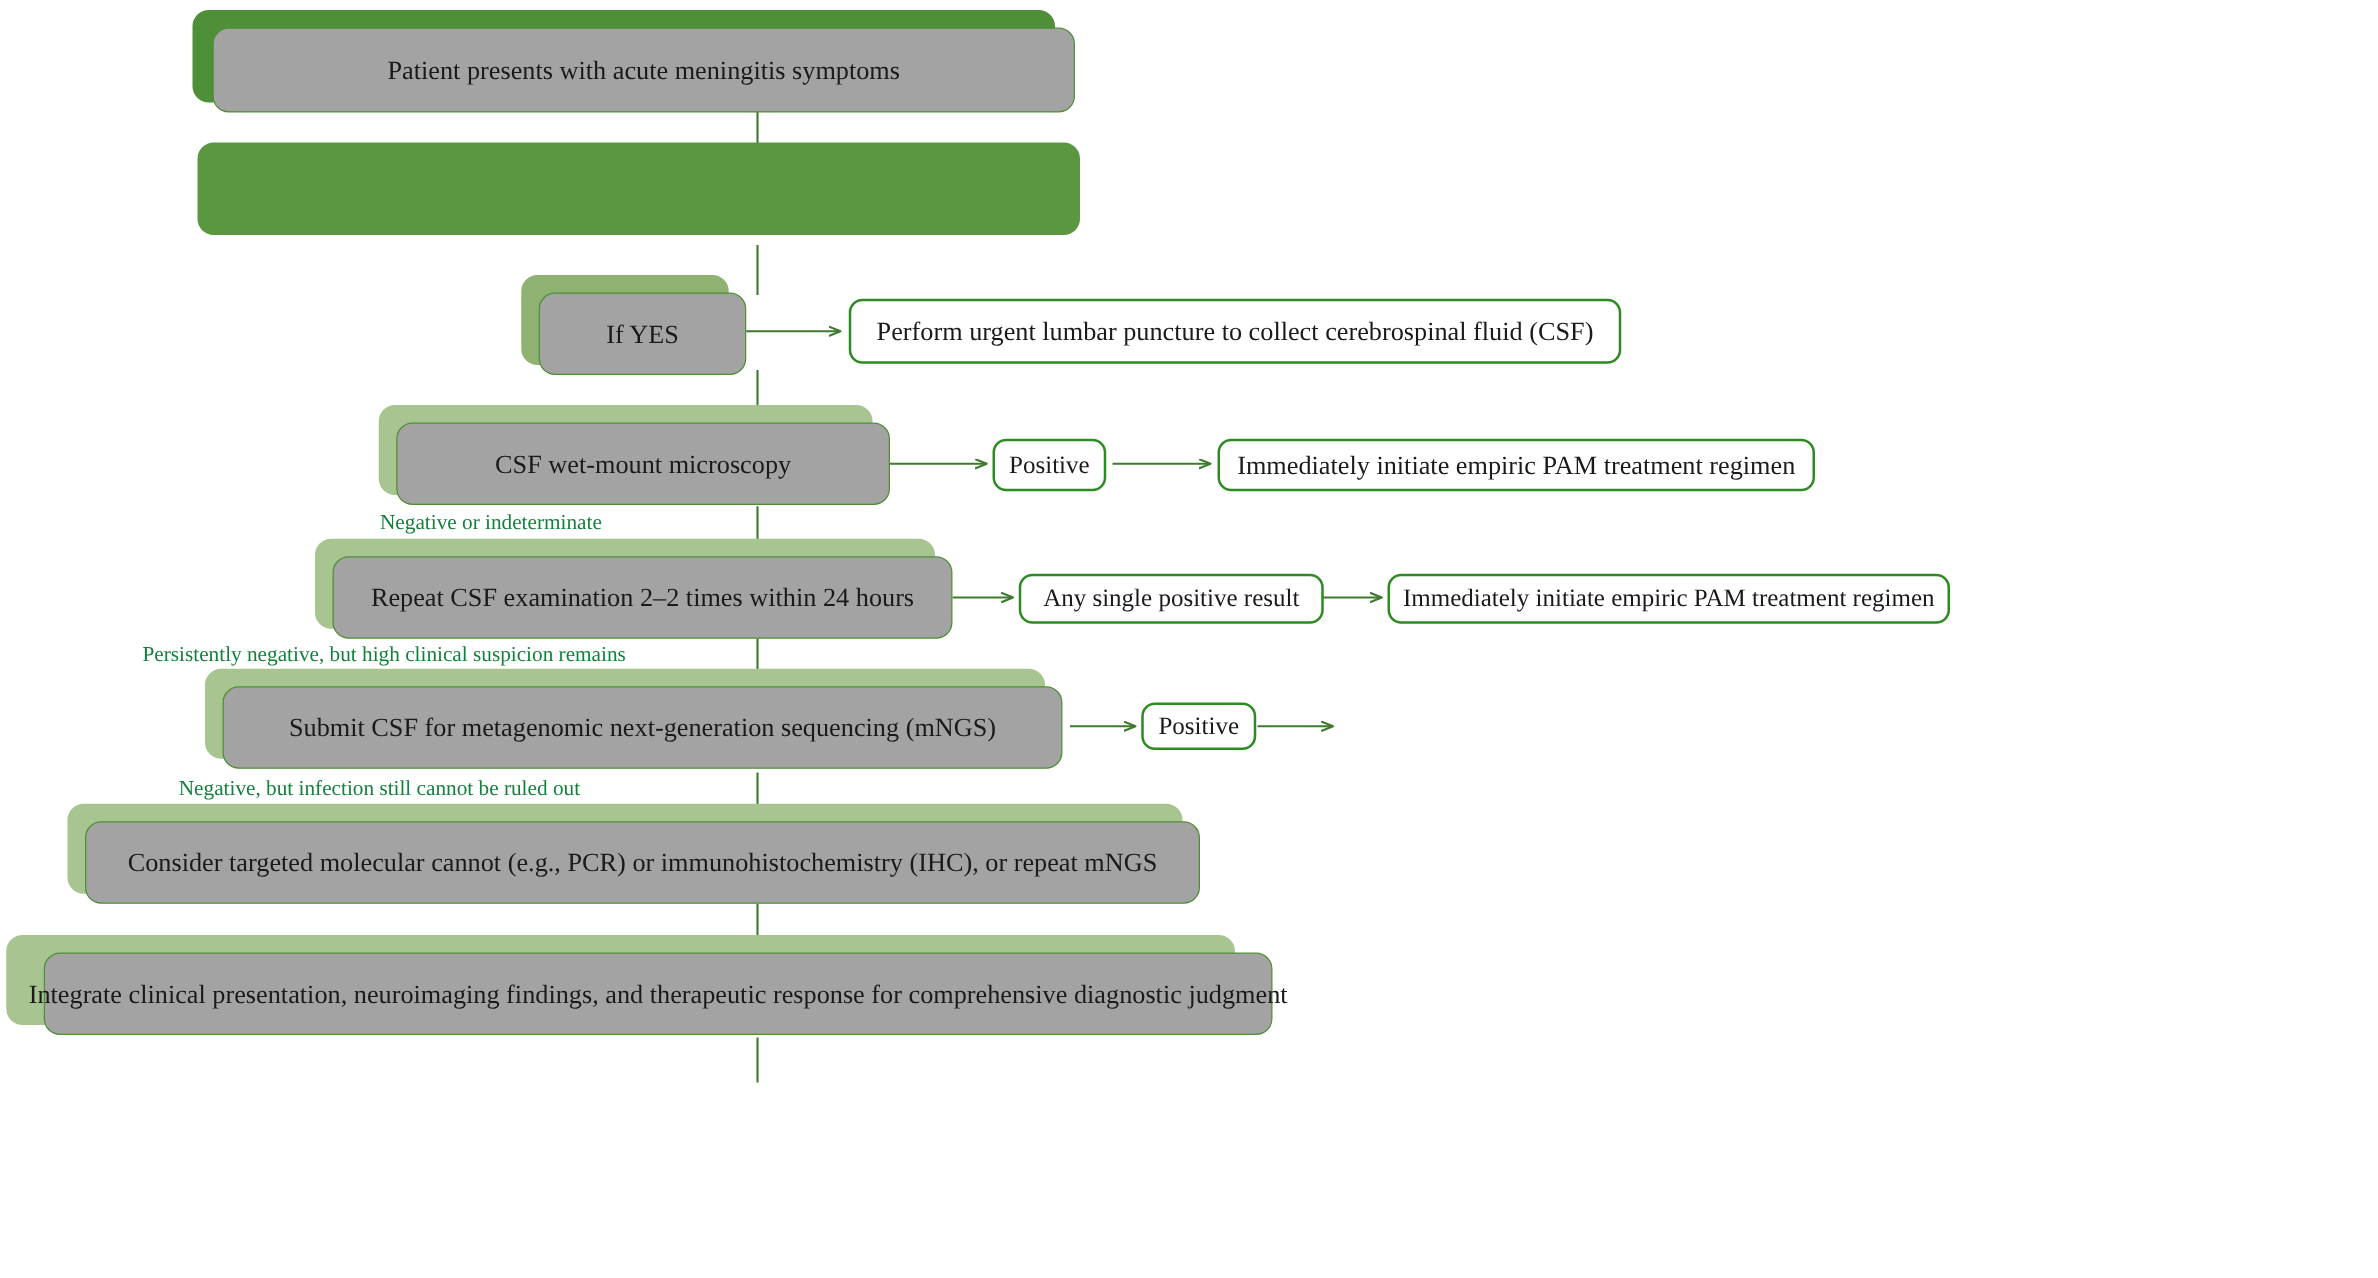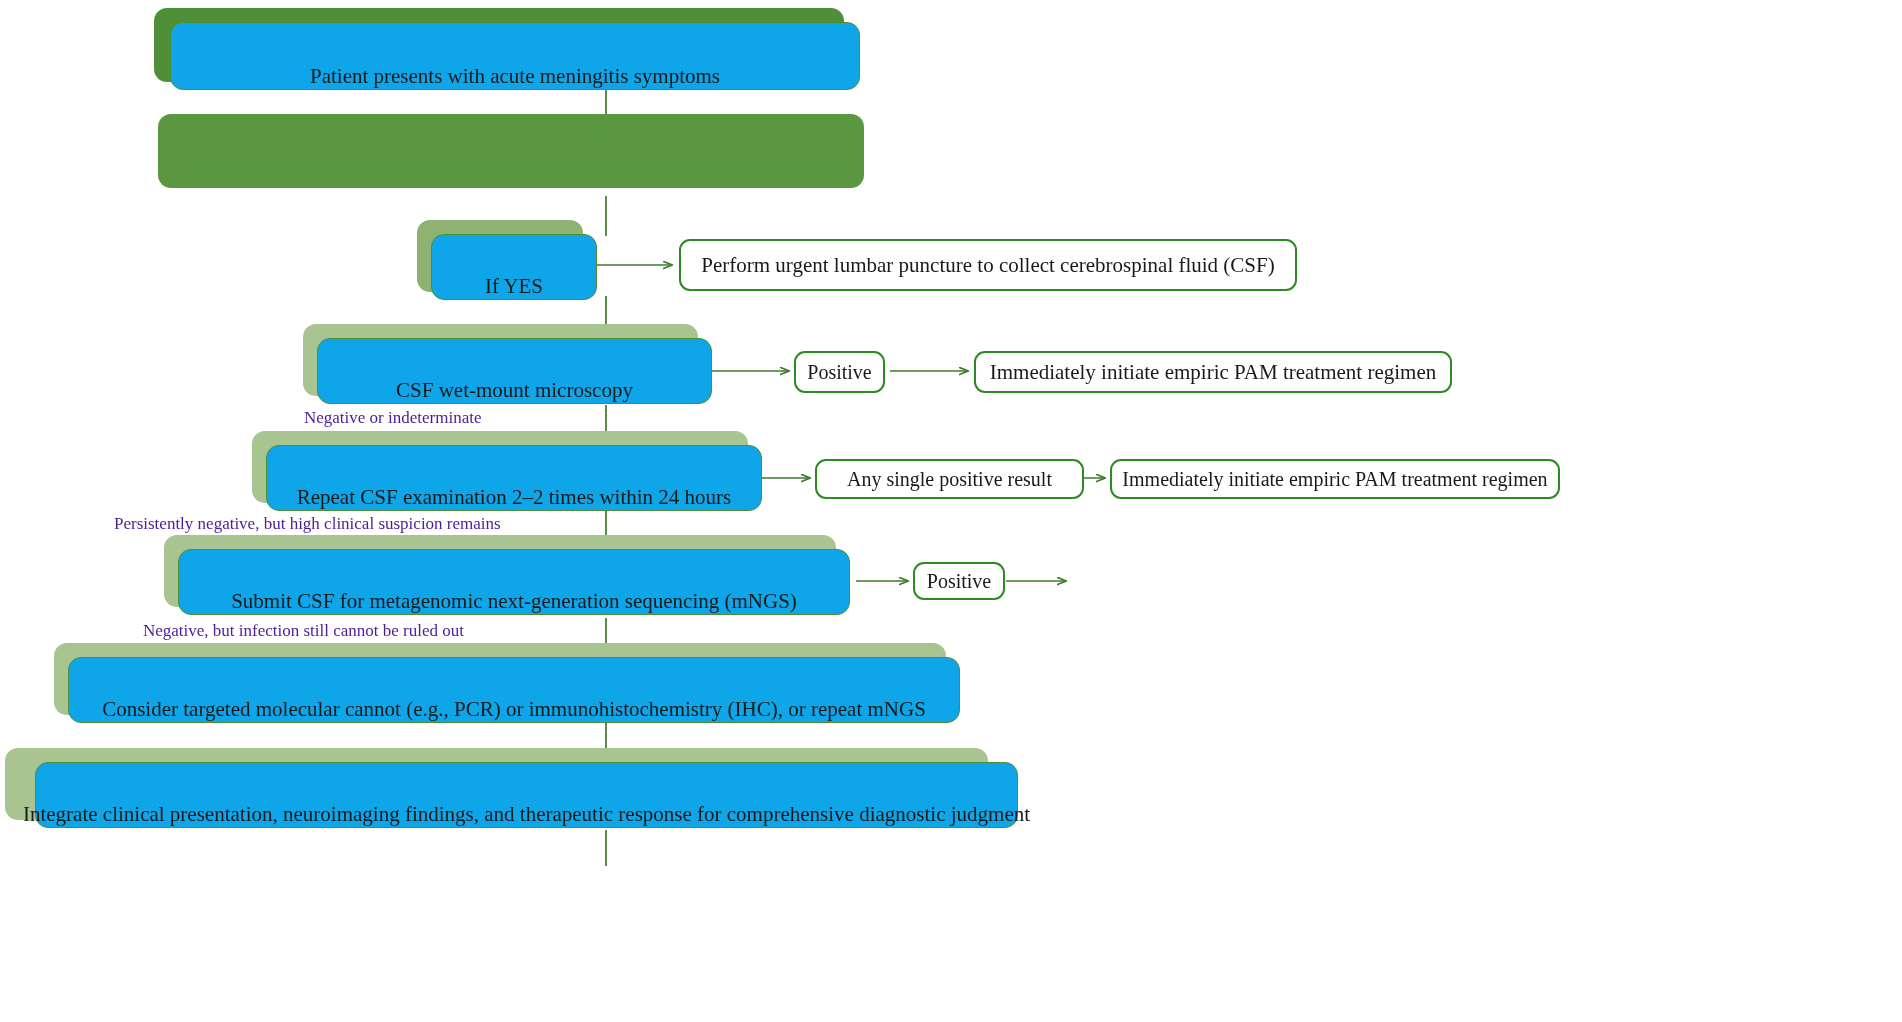--- a/index.html
+++ b/index.html
@@ -35,25 +35,25 @@
   
   .plate {
     position: absolute;
     box-sizing: border-box;
     border-radius: 13px;
   }
 
   .main-box {
     position: absolute;
     box-sizing: border-box;
-    background: #0ea5e9;
+    background: #a3a3a3;
     border: 1.6px solid #4e8f35;
     border-radius: 13px;
     display: flex;
-    align-items: flex-end;
+    align-items: center;
     justify-content: center;
     text-align: center;
     white-space: nowrap;
   }
 
   
   .side-box {
     position: absolute;
     box-sizing: border-box;
     background: #ffffff;
@@ -63,21 +63,21 @@
     align-items: center;
     justify-content: center;
     text-align: left;
     white-space: nowrap;
   }
 
   
   .edge-label {
     position: absolute;
     white-space: nowrap;
-    color: #4c1d95;
+    color: #15803d;
     line-height: 1;
   }
 </style>
 </head>
 <body>
 
 <div id="canvas">
 
   <svg id="wires" viewBox="0 0 1902 1022" width="1902" height="1022" xmlns="http://www.w3.org/2000/svg">
     <defs>
@@ -148,21 +148,21 @@
   </div>
 
   <div class="side-box" style="left:794px; top:351px; width:91px; height:42px; font-size:20px;">
     <span>Positive</span>
   </div>
 
   <div class="side-box" style="left:974px; top:351px; width:478px; height:42px; font-size:21px;">
     <span>Immediately initiate empiric PAM treatment regimen</span>
   </div>
 
-  <div class="side-box" style="left:815px; top:459px; width:269px; height:40px; font-size:20px;">
+  <div class="side-box" style="left:815px; top:459px; width:244px; height:40px; font-size:20px;">
     <span>Any single positive result</span>
   </div>
 
   <div class="side-box" style="left:1110px; top:459px; width:450px; height:40px; font-size:20px;">
     <span>Immediately initiate empiric PAM treatment regimen</span>
   </div>
 
   <div class="side-box" style="left:913px; top:562px; width:92px; height:38px; font-size:20px;">
     <span>Positive</span>
   </div>

